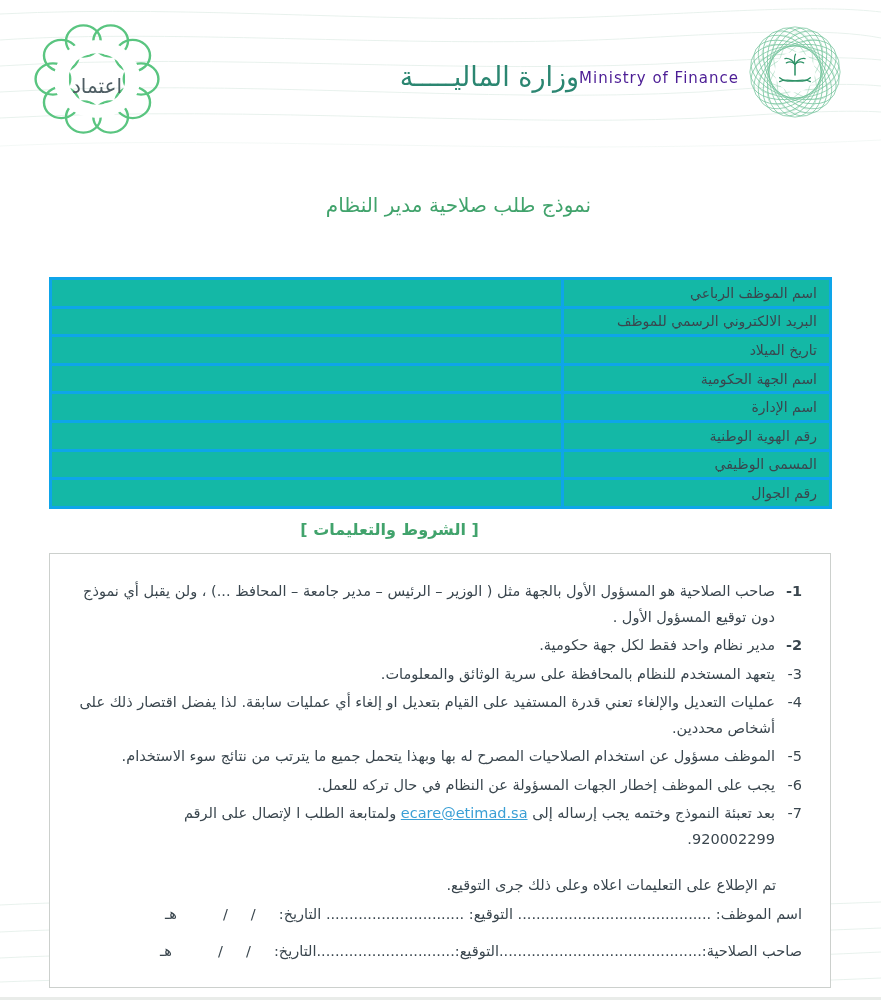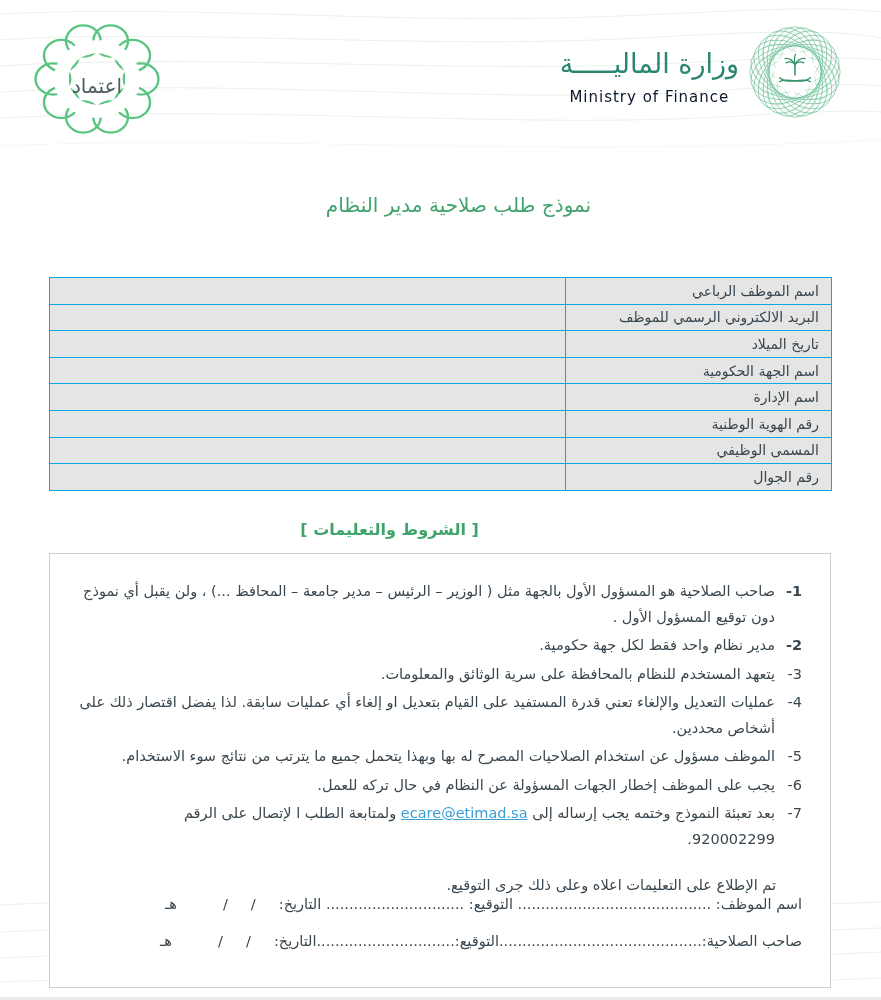--- a/index.html
+++ b/index.html
@@ -13,37 +13,37 @@
   .bottom-edge{position:absolute;left:0;bottom:0;width:881px;height:3px;background:#e9ece9;}
 
   
   .etimad{position:absolute;left:34px;top:22px;width:126px;height:114px;z-index:2;}
   .etimad svg{position:absolute;left:0;top:0;}
   .etimad .etimad-word{
     position:absolute;left:0;top:52px;width:126px;text-align:center;
     font-size:20px;color:#4e5d63;letter-spacing:.5px;
   }
   .mof{position:absolute;right:36px;top:24px;z-index:2;display:flex;align-items:center;gap:6px;}
-  .mof-text{display:flex;flex-direction:column;align-items:center;margin-top:10px;}
+  .mof-text{display:flex;flex-direction:row;margin-top:10px;}
   .mof-ar{font-size:27px;line-height:1.15;color:#2b8671;direction:rtl;}
-  .mof-en{font-size:15px;letter-spacing:1px;color:#0f172a;margin-top:8px;}
+  .mof-en{font-size:15px;letter-spacing:1px;color:#4c1d95;margin-top:8px;}
 
   
   .doc-title{
     position:absolute;top:193px;left:0;width:881px;text-align:center;
     font-size:20px;color:#41a36c;direction:rtl;z-index:2;margin:0;font-weight:normal;padding-left:18px;
   }
 
   
   .info-table{
     position:absolute;top:277px;left:49px;width:783px;z-index:2;
     border-collapse:collapse;direction:rtl;table-layout:fixed;
   }
   .info-table td{
-    border:1px solid #0ea5e9;height:25.6px;padding:0;background:#e5e5e5;
+    border:3px solid #0ea5e9;height:25.6px;padding:0;background:#14b8a6;
   }
   .info-table td.lbl{
     width:253px;padding-right:12px;font-size:14px;color:#3a464e;text-align:right;
   }
 
   
   .inst-heading{
     position:absolute;top:520px;left:0;width:779px;text-align:center;
     font-size:16px;color:#41a36c;direction:rtl;z-index:2;margin:0;font-weight:bold;
   }
@@ -54,21 +54,21 @@
   }
   .inst-list{margin:0;padding:0;list-style:none;}
   .inst-item{display:flex;margin-bottom:3px;font-size:14.5px;line-height:25.5px;color:#3a464e;text-align:right;}
   .inst-item .num{min-width:27px;flex:0 0 27px;}
   .inst-item .num.bold{font-weight:bold;}
   .inst-item .itext{flex:1;}
   .inst-item a{color:#3a9fd5;margin-top:38px;}
   .inst-item .line2{display:block;}
   .closing{margin:25px 26px 0 0;font-size:14.5px;color:#3a464e;text-align:right;}
   .sig-row{white-space:pre;font-size:14.5px;color:#3a464e;text-align:right;direction:rtl;}
-  .sig-row.first{margin-top:3px;}
+  .sig-row.first{margin-top:13px;}
   .sig-row.second{margin-top:21px;}
 </style>
 </head>
 <body>
 
 <svg class="bg-pattern" width="881" height="1000" viewBox="0 0 881 1000">
   <g fill="none" stroke="#aecfbf" stroke-width="1" opacity="0.28">
     <path d="M0,14 C200,4 400,26 620,16 C740,11 820,5 881,12"></path>
     <path d="M0,40 C180,28 420,50 640,38 C750,32 830,28 881,38"></path>
     <path d="M0,66 C220,52 460,76 700,62 C760,59 830,55 881,60"></path>

